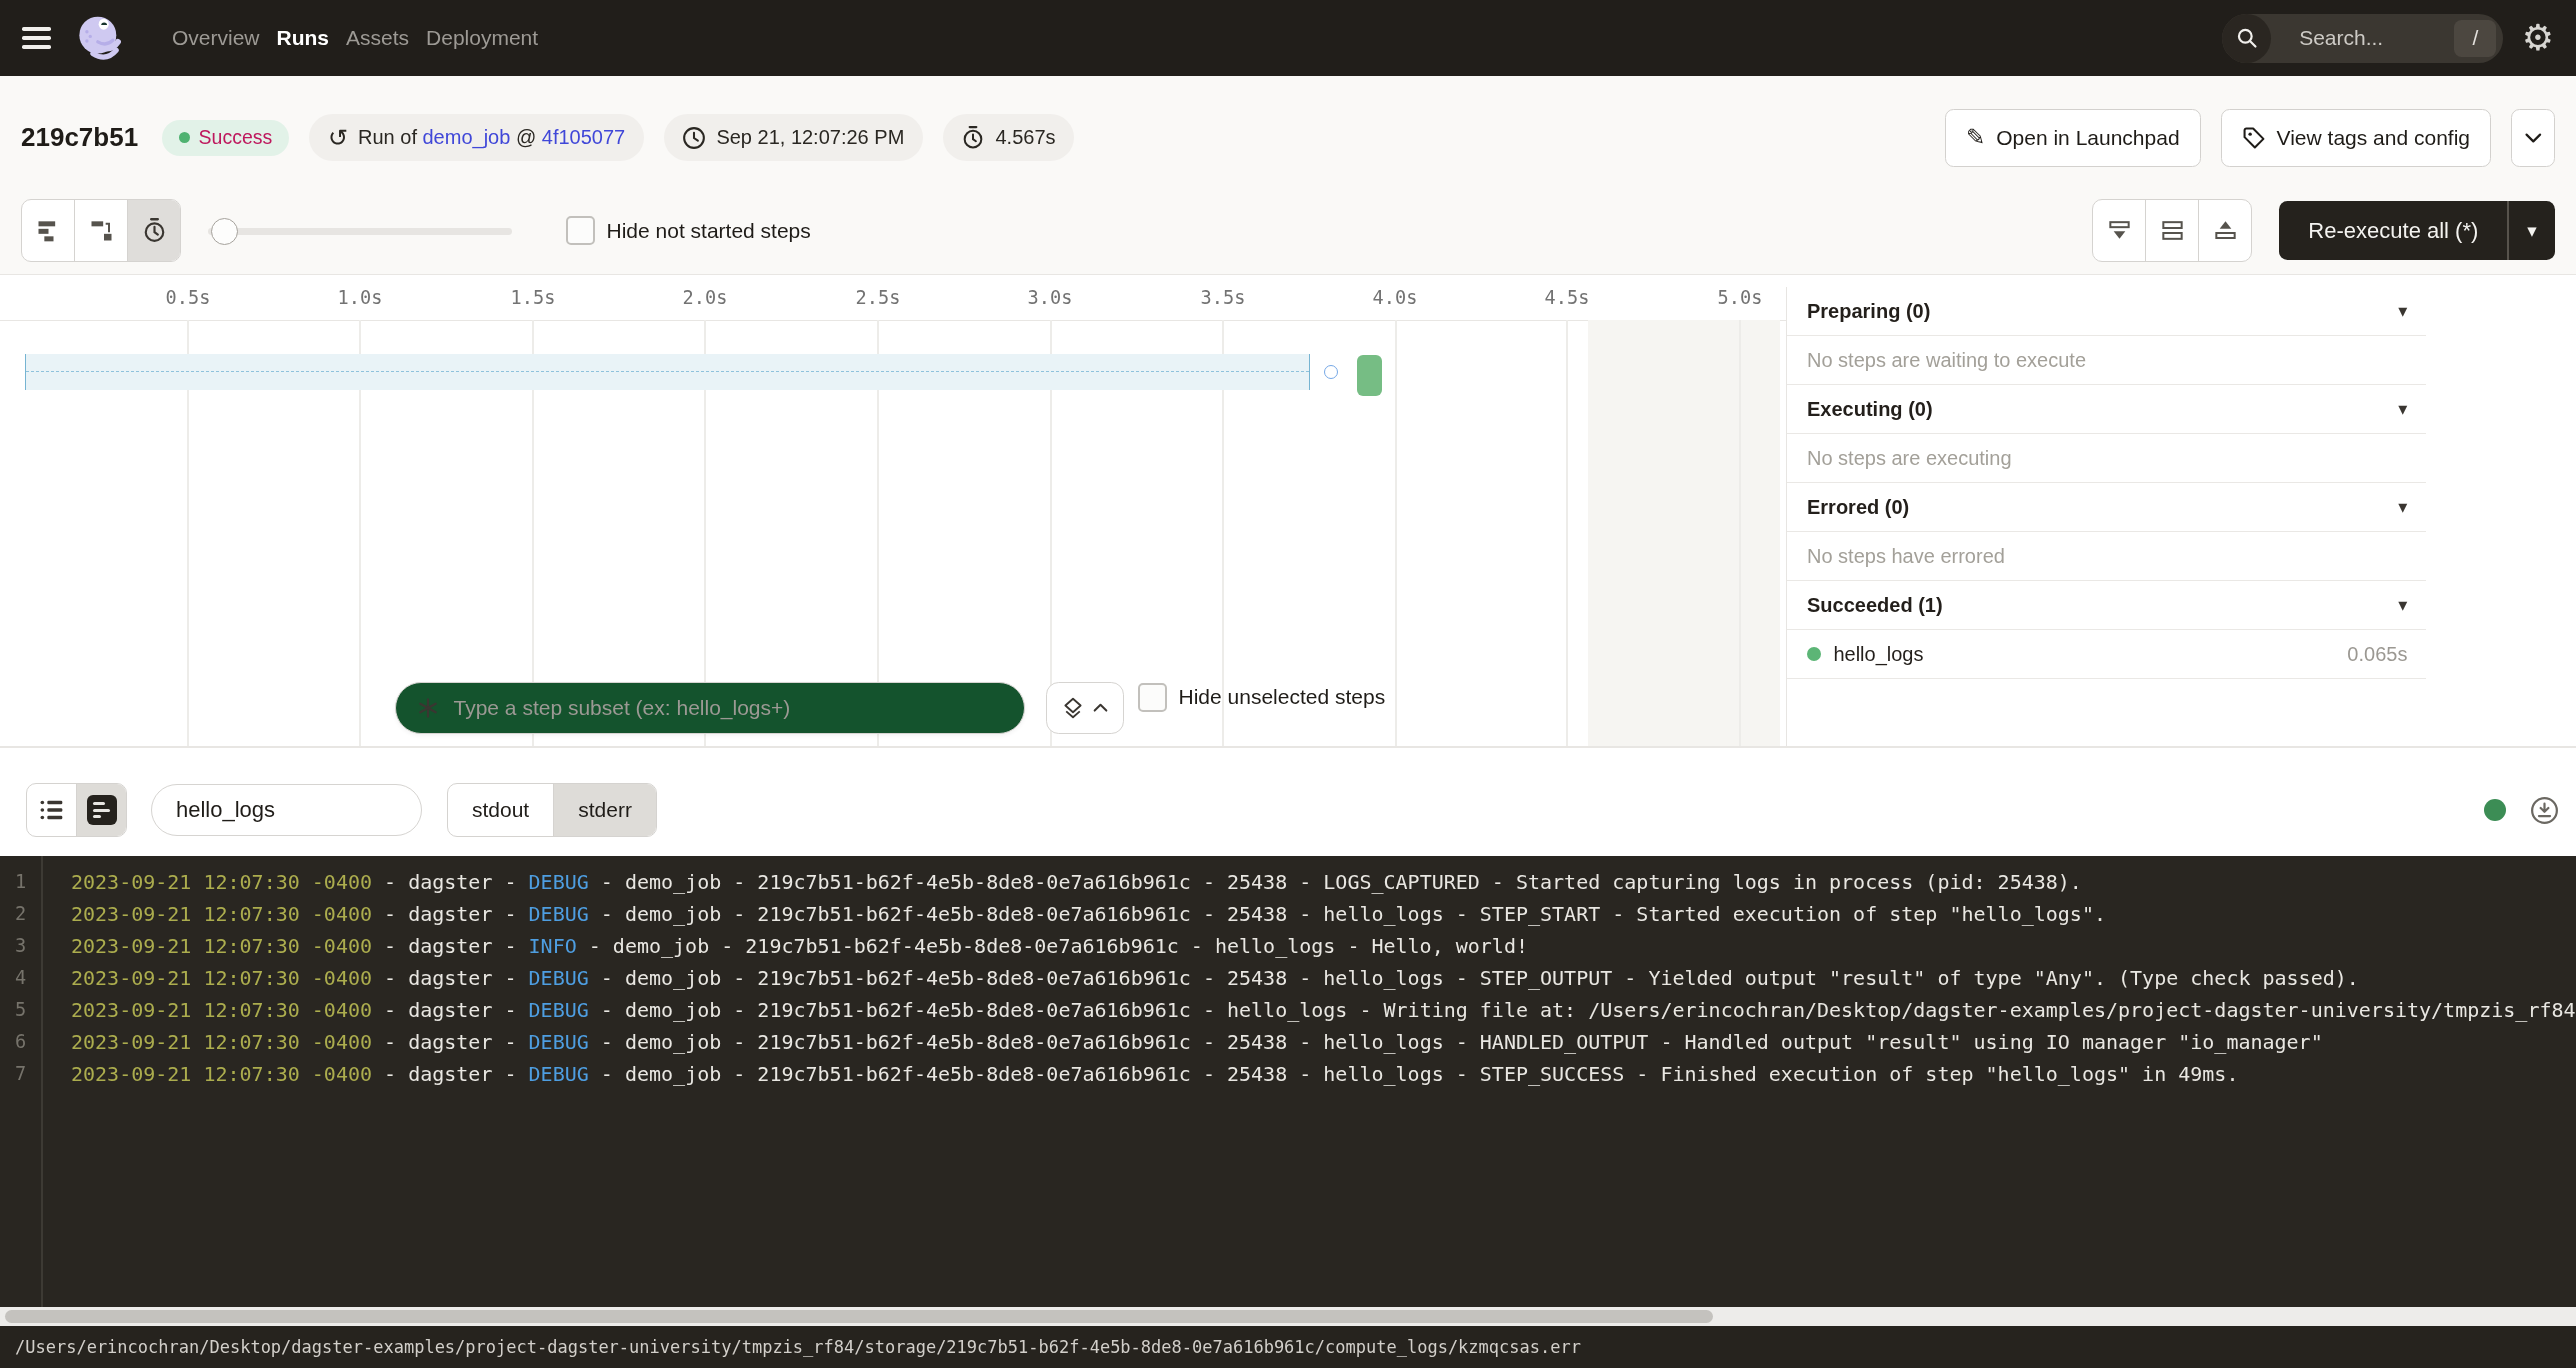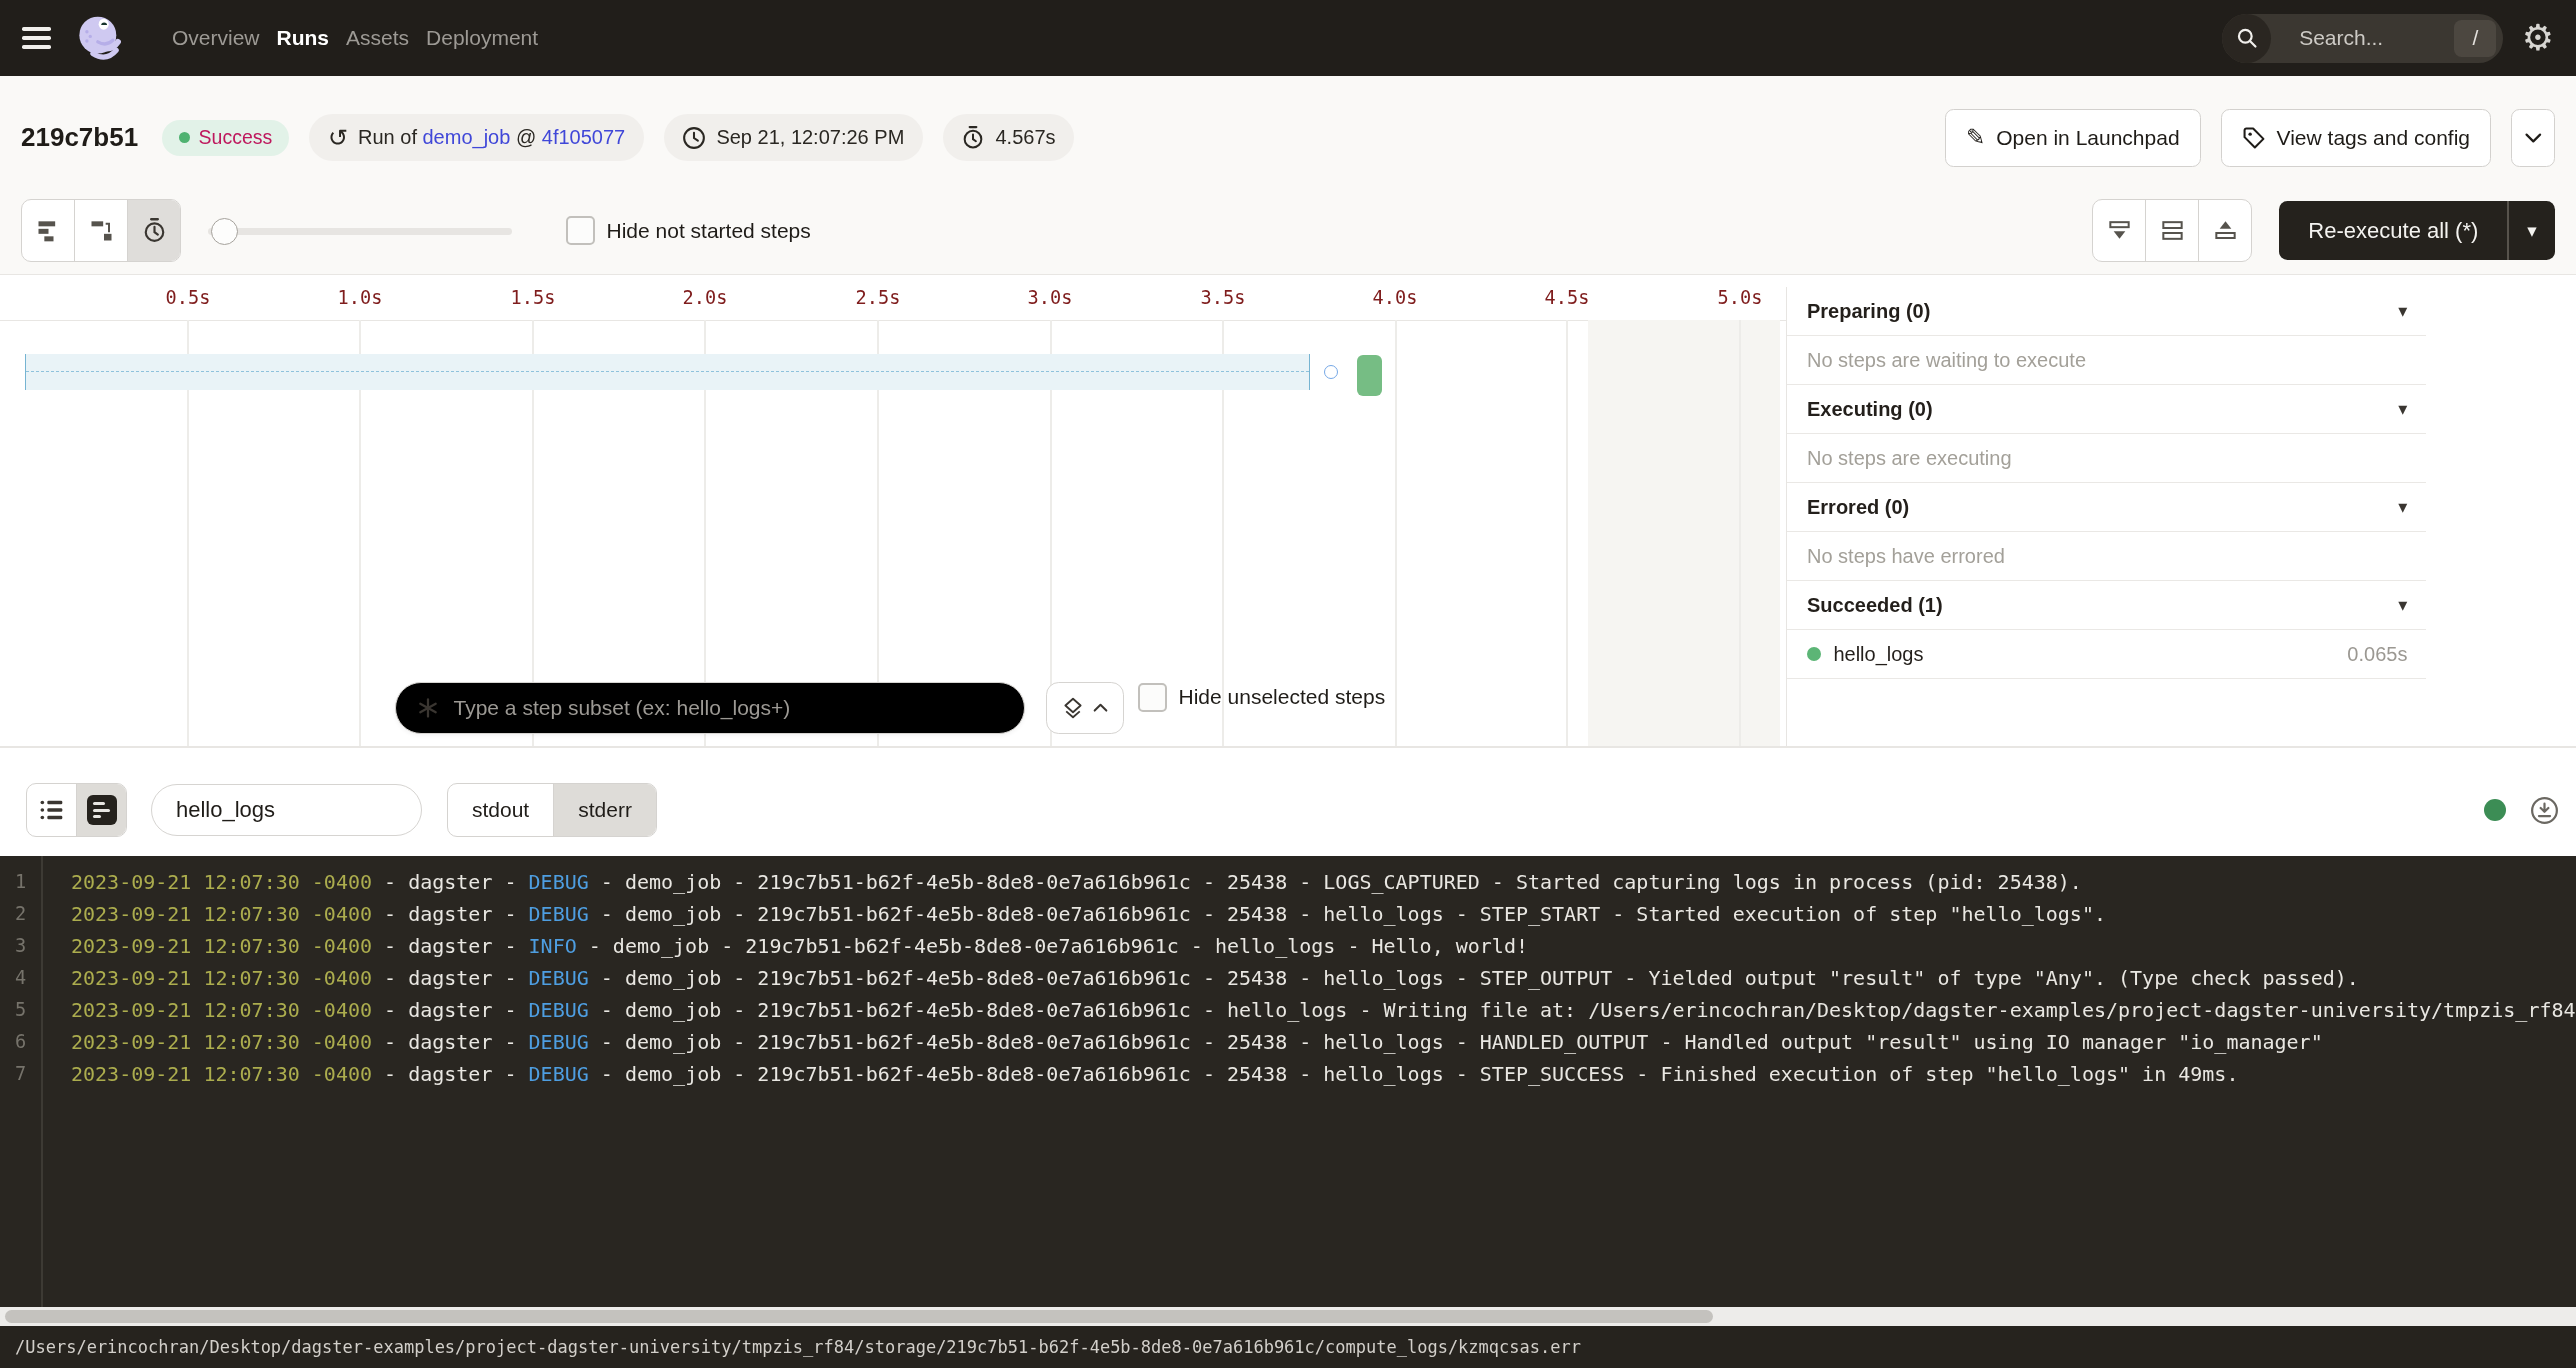--- a/index.html
+++ b/index.html
@@ -63,32 +63,32 @@
       align-items:center;cursor:pointer;}
   #reexec .lbl{padding:0 29px;font-size:22px;color:#F4F3F0;}
   #reexec .divider{width:1.7px;height:59px;background:#57534C;}
   #reexec .caret{width:46px;text-align:center;color:#F4F3F0;font-size:18.6px;}
 
   
   #gantt{position:absolute;left:0;top:274px;width:2576px;height:472px;background:#FFFFFF;
       border-top:1.7px solid #E8E6E3;}
   #gplot{position:absolute;left:0;top:0;width:1786px;height:472px;overflow:hidden;}
   #gaxis{position:absolute;left:0;top:0;width:1786px;height:45px;border-bottom:1.7px solid #E8E6E3;}
-  .g-tick{position:absolute;top:12px;transform:translateX(-50%);font-size:18.6px;color:#7f1d1d;}
+  .g-tick{position:absolute;top:12px;transform:translateX(-50%);font-size:18.6px;color:#737373;}
   .g-grid{position:absolute;top:45px;bottom:0;width:1.7px;background:#EDECE9;}
   #g-afterend{position:absolute;left:1588px;top:45px;width:192px;bottom:0;background:#F6F5F2;}
   #g-runband{position:absolute;left:24.5px;top:79px;width:1283px;height:36px;background:#E9F3F7;
       border-left:1.7px solid #76B4D2;border-right:1.7px solid #76B4D2;}
   #g-runband .dash{position:absolute;left:0;right:0;top:17px;border-top:1.7px dashed #8FC2DC;}
   #g-marker{position:absolute;left:1324px;top:90px;width:12px;height:12px;border-radius:50%;
       border:1.7px solid #76A8E6;background:#fff;}
   #g-stepbar{position:absolute;left:1357px;top:80px;width:25px;height:41px;border-radius:6px;background:#76BD84;cursor:pointer;}
   
   #subset-input{position:absolute;left:395px;top:407px;width:630px;height:52px;border-radius:26px;
-      border:1.7px solid #D6D4D1;background:#000000;box-shadow:0 1.7px 4.2px rgba(0,0,0,0.05);
+      border:1.7px solid #D6D4D1;background:#14532d;box-shadow:0 1.7px 4.2px rgba(0,0,0,0.05);
       display:flex;align-items:center;padding:0 20px;gap:13.5px;box-sizing:border-box;}
   #subset-input .ph{font-size:21px;color:#9C9994;}
   #layers-btn{position:absolute;left:1046px;top:407px;width:78px;height:52px;border-radius:12.7px;
       border:1.7px solid #D6D4D1;background:#fff;display:flex;align-items:center;justify-content:center;
       gap:8.5px;box-sizing:border-box;cursor:pointer;}
   #hide-unselected{position:absolute;left:1138px;top:408px;display:flex;align-items:center;}
 
   
   #rpanel{position:absolute;left:1786px;top:12px;width:640px;bottom:0;background:#fff;
       border-left:1.7px solid #E7E5E2;box-sizing:border-box;}

